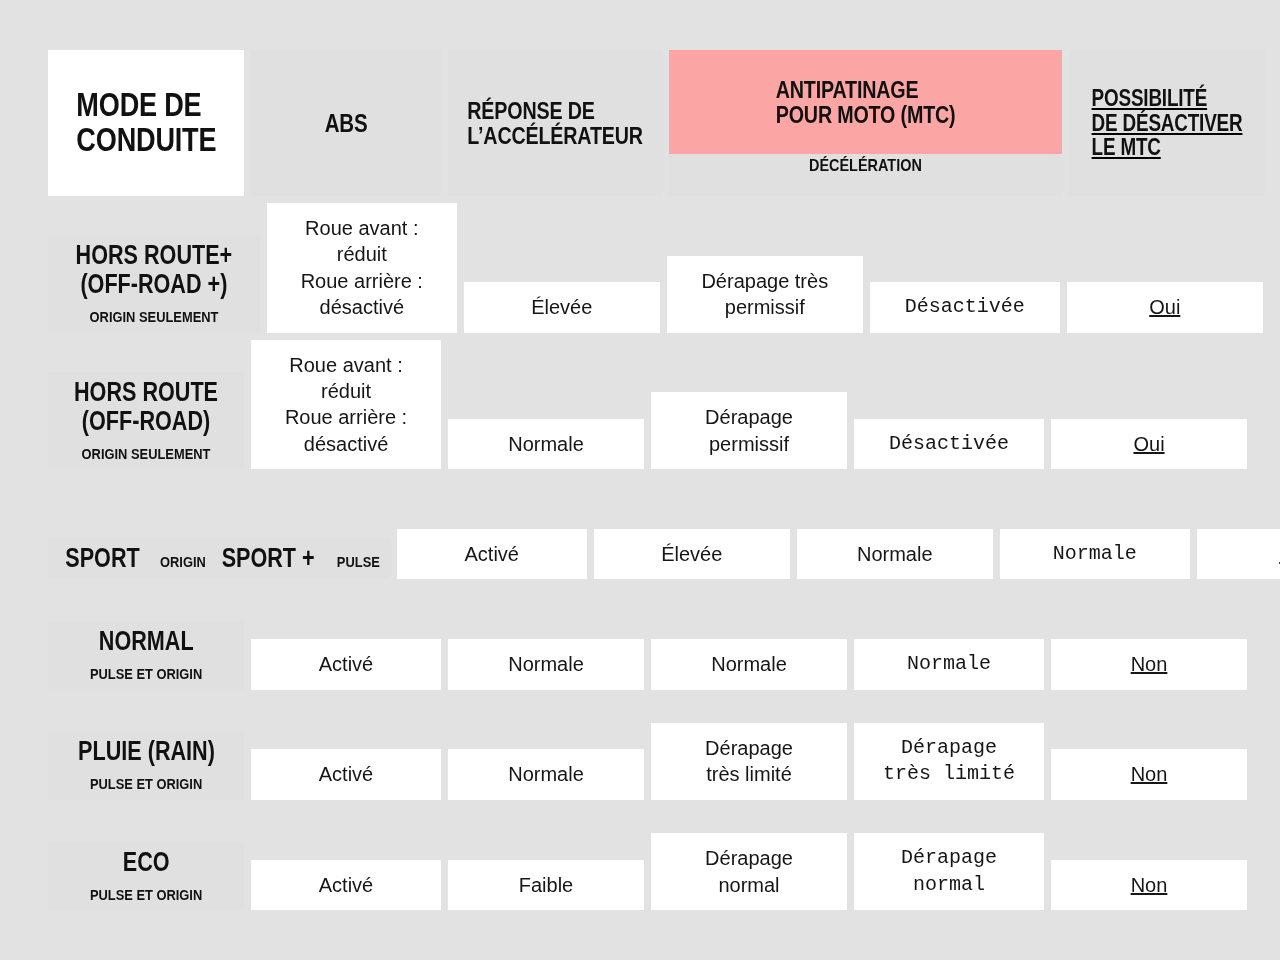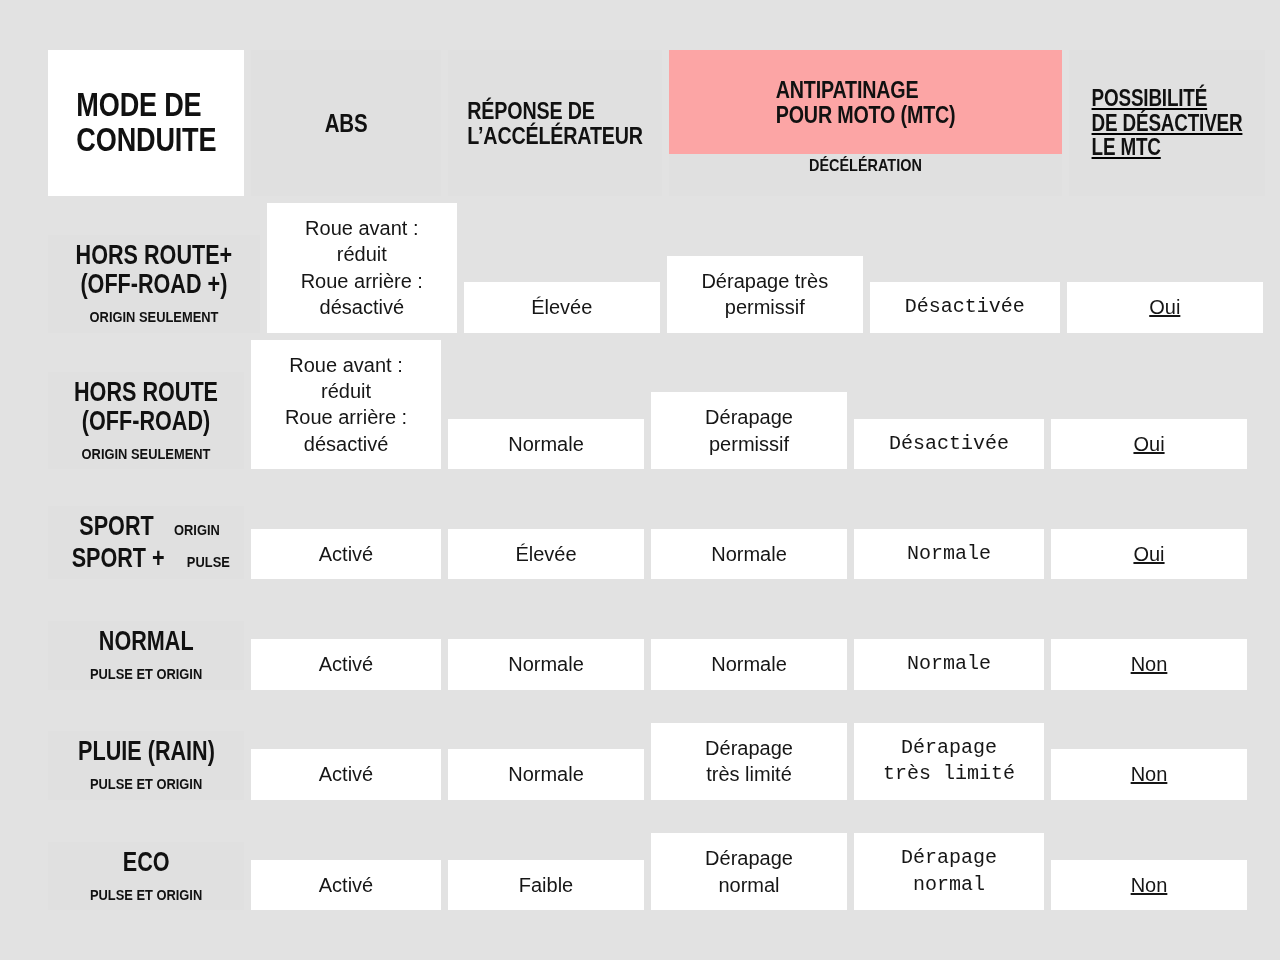--- a/index.html
+++ b/index.html
@@ -157,21 +157,21 @@
     font-size: 14px;
     color: #111111;
     margin-top: 9px;
     transform: scaleX(0.92);
     white-space: nowrap;
   }
 
   
   .sport-lines {
     display: flex;
-    flex-direction: column;
+    flex-direction: row;
     align-items: center;
     gap: 2px;
   }
   .sport-line {
     display: flex;
     align-items: baseline;
     justify-content: center;
     gap: 9px;
     white-space: nowrap;
   }

